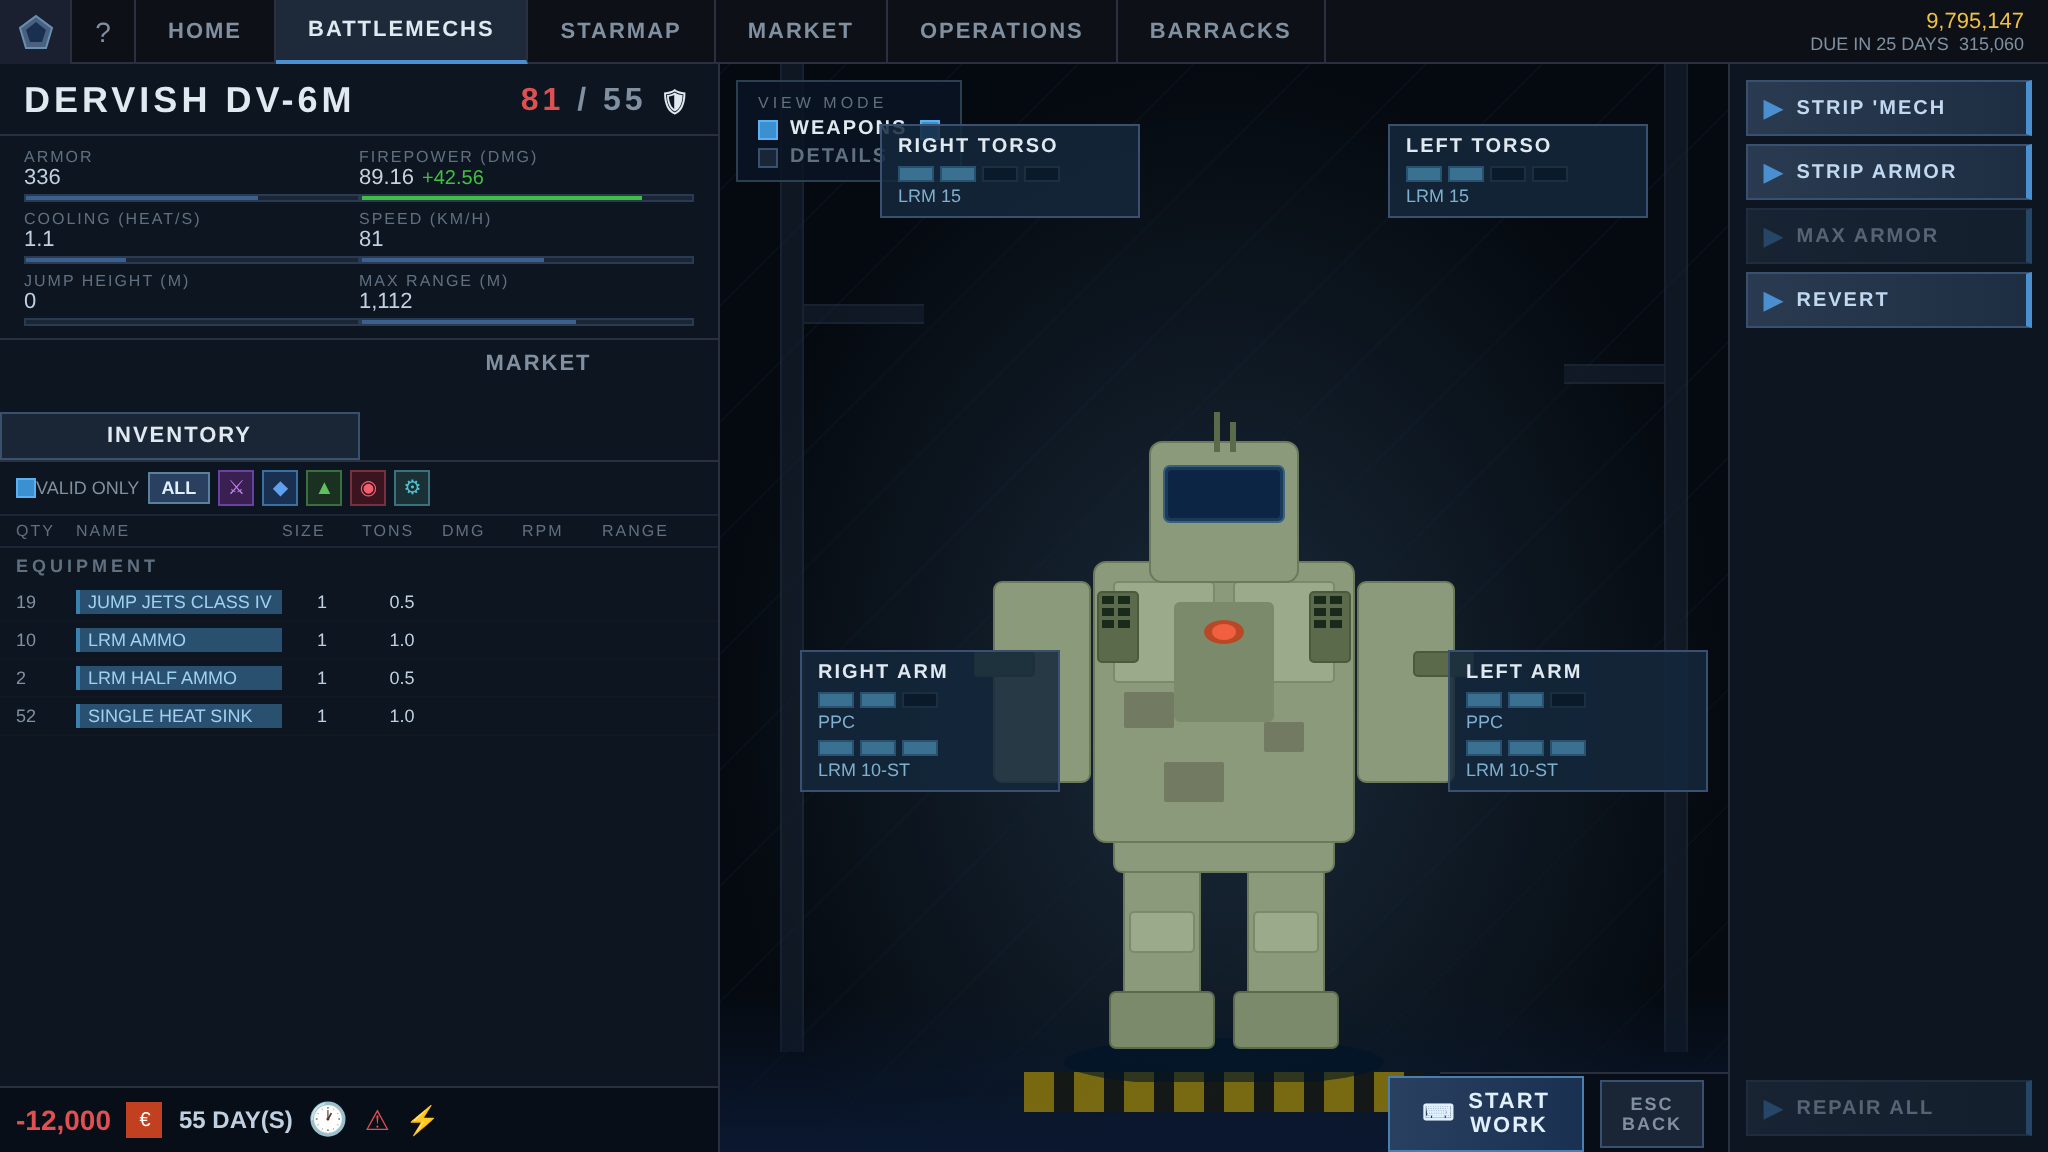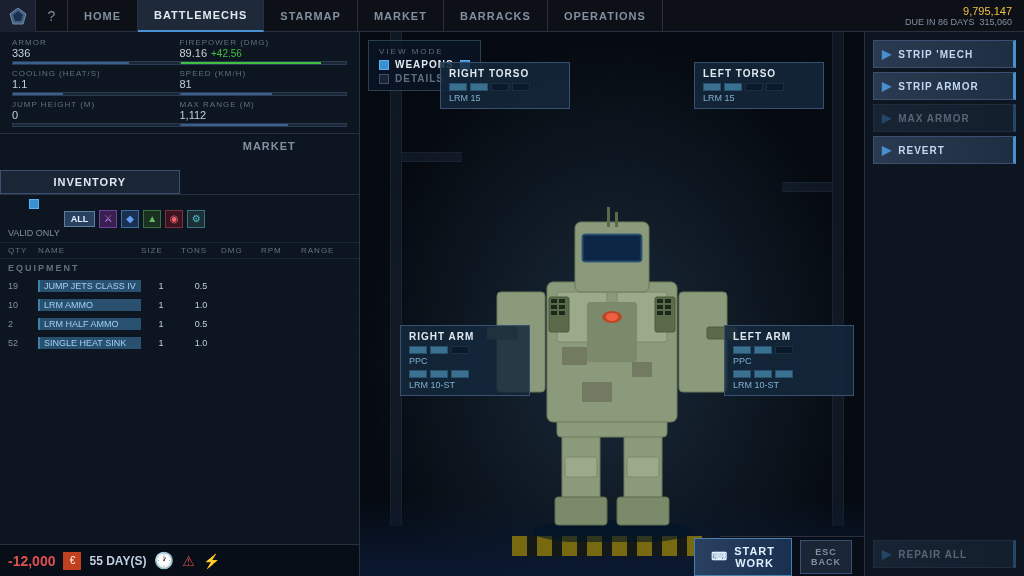--- a/index.html
+++ b/index.html
@@ -168,24 +168,23 @@
     .filter-row {
       display: flex;
       align-items: center;
       padding: 4px 8px;
       gap: 4px;
       border-bottom: 1px solid #1a2535;
     }
     .valid-only {
       display: flex;
       align-items: center;
-      gap: 19px;
+      gap: 0;
       font-size: 9px;
       color: #8090a0;
-      flex-direction: column;
     }
     .checkbox {
       width: 10px;
       height: 10px;
       background: #3a90d0;
       display: inline-block;
       border: 1px solid #5ab0f0;
     }
     .filter-btn {
       padding: 2px 6px;
@@ -527,33 +526,44 @@
     <svg width="20" height="20" viewBox="0 0 20 20">
       <polygon points="10,2 18,8 15,18 5,18 2,8" fill="#4a6080" stroke="#6a90b0" stroke-width="1"></polygon>
       <polygon points="10,5 15,9 13,15 7,15 5,9" fill="#1a3050"></polygon>
     </svg>
   </div>
   <div class="nav-question">?</div>
   <div class="nav-tab">HOME</div>
   <div class="nav-tab active">BATTLEMECHS</div>
   <div class="nav-tab">STARMAP</div>
   <div class="nav-tab">MARKET</div>
+  <div class="nav-tab">OPERATIONS</div>
   <div class="nav-tab">BARRACKS</div>
-  <div class="nav-tab">OPERATIONS</div>
   <div class="nav-spacer"></div>
   <div class="nav-credits">
     <span>9,795,147</span>
-    <span class="small"><span>DUE IN 86 DAYS</span>&nbsp;&nbsp;<span>315,060</span></span>
+    <span class="small"><span>DUE IN 25 DAYS</span>&nbsp;&nbsp;<span>315,060</span></span>
   </div>
 </div>
 
 <div class="main-content">
 
   <div class="left-panel">
 
+    <div class="mech-header">
+      <div class="mech-title">
+        <span>DERVISH  DV-6M</span>
+        <span class="armor-hp">
+          <span class="hp-current">81</span>
+          <span class="hp-max">/</span>
+          <span class="hp-max">55</span>
+          <span class="hp-icon"> 🛡</span>
+        </span>
+      </div>
+    </div>
 
     <div class="stats-grid">
       <div class="stat-item">
         <div class="stat-label">ARMOR</div>
         <div class="stat-value">336</div>
         <div class="stat-bar">
             <div class="stat-bar-fill" style="width:70%"></div>
           </div>
       </div>
       <div class="stat-item">

